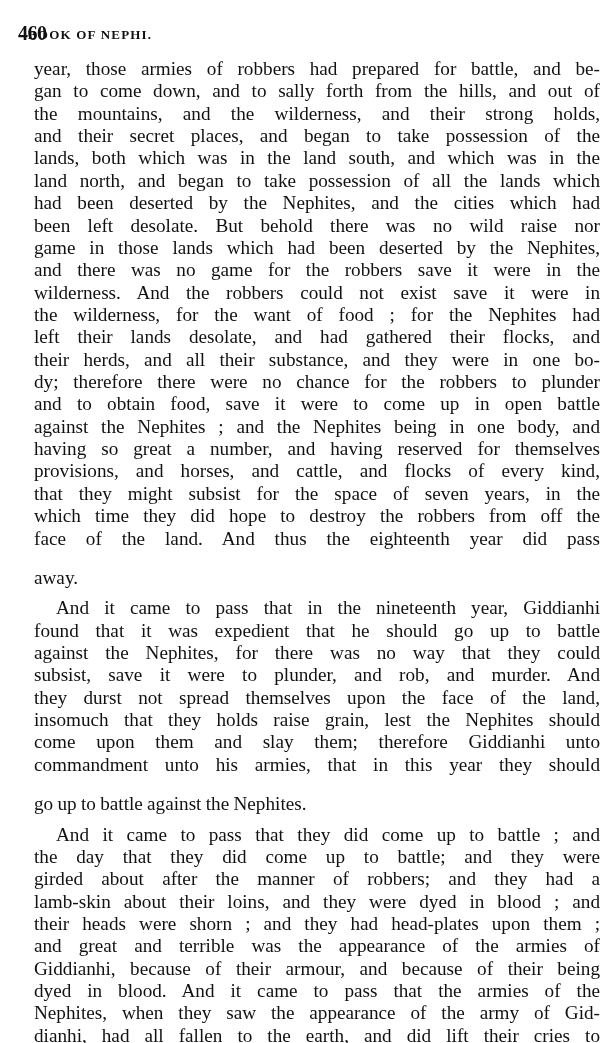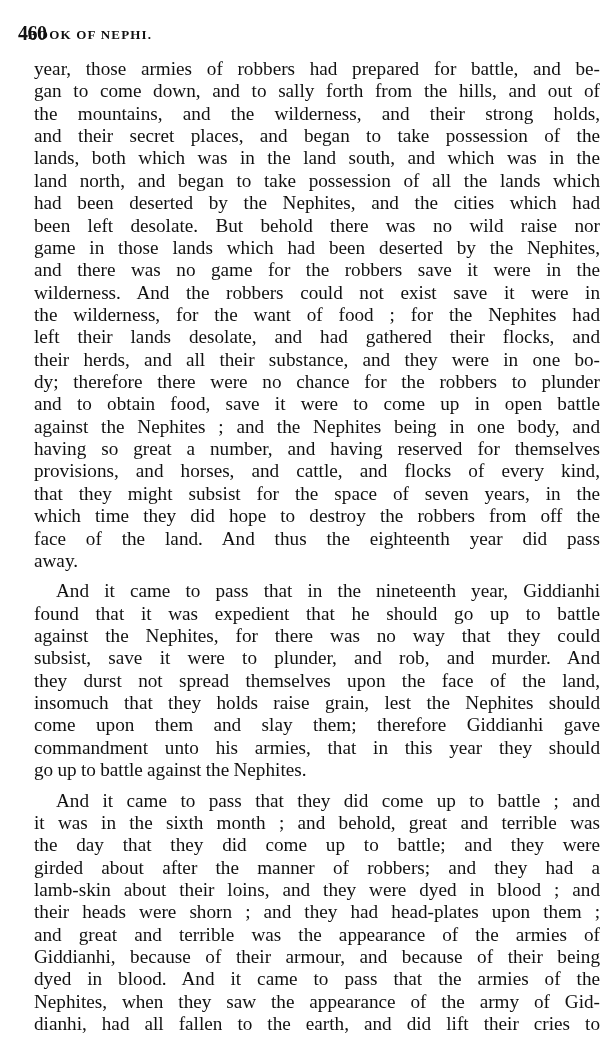--- a/index.html
+++ b/index.html
@@ -3,21 +3,21 @@
   <meta charset="utf-8">
   <style>
     html, body { margin: 0; padding: 0; background: #ffffff; }
     body { width: 600px; height: 1043px; position: relative; overflow: hidden; color: #111; }
     .page { position: absolute; left: 0; top: 0; width: 600px; height: 1038px; font-family: "Liberation Serif", "DejaVu Serif", serif; }
     .header { position: absolute; top: 22px; left: 18px; width: 566px; height: 26px; }
     .page-num { position: absolute; left: 0; top: 0; font-size: 20px; font-weight: bold; letter-spacing: -0.5px; }
     .running-head { position: absolute; left: 0; right: 0; top: 5px; text-align: left; font-size: 13px; font-weight: bold; letter-spacing: 1.2px; padding-left: 10px; }
     .body { position: absolute; left: 34px; top: 58px; width: 566px; }
     .line { display: block; height: 22.36px; line-height: 22.36px; font-size: 19.2px; white-space: nowrap; text-align: justify; text-align-last: justify; word-spacing: -0.5px; }
-    .line.last { text-align-last: left; }
+    .line.last { text-align-last: left; margin-top: 17px; }
     .line.indent { padding-left: 22px; margin-top: 8px; }
   </style>
 </head>
 <body>
 
 <div class="page">
   <div class="header">
     <span class="page-num">460</span>
     <div class="running-head">BOOK OF NEPHI.</div>
   </div>
@@ -49,28 +49,27 @@
       <span class="line last">away.</span>
     </div>
 
     <div>
       <span class="line indent">And it came to pass that in the nineteenth year, Giddianhi</span>
       <span class="line">found that it was expedient that he should go up to battle</span>
       <span class="line">against the Nephites, for there was no way that they could</span>
       <span class="line">subsist, save it were to plunder, and rob, and murder. And</span>
       <span class="line">they durst not spread themselves upon the face of the land,</span>
       <span class="line">insomuch that they holds raise grain, lest the Nephites should</span>
-      <span class="line">come upon them and slay them; therefore Giddianhi gave</span>
+      <span class="line">come upon them and slay them; therefore Giddianhi unto</span>
       <span class="line">commandment unto his armies, that in this year they should</span>
       <span class="line last">go up to battle against the Nephites.</span>
     </div>
 
     <div>
       <span class="line indent">And it came to pass that they did come up to battle ; and</span>
-      <span class="line">it was in the sixth month ; and behold, great and terrible was</span>
       <span class="line">the day that they did come up to battle; and they were</span>
       <span class="line">girded about after the manner of robbers; and they had a</span>
       <span class="line">lamb-skin about their loins, and they were dyed in blood ; and</span>
       <span class="line">their heads were shorn ; and they had head-plates upon them ;</span>
       <span class="line">and great and terrible was the appearance of the armies of</span>
       <span class="line">Giddianhi, because of their armour, and because of their being</span>
       <span class="line">dyed in blood. And it came to pass that the armies of the</span>
       <span class="line">Nephites, when they saw the appearance of the army of Gid-</span>
       <span class="line">dianhi, had all fallen to the earth, and did lift their cries to</span>
     </div>

